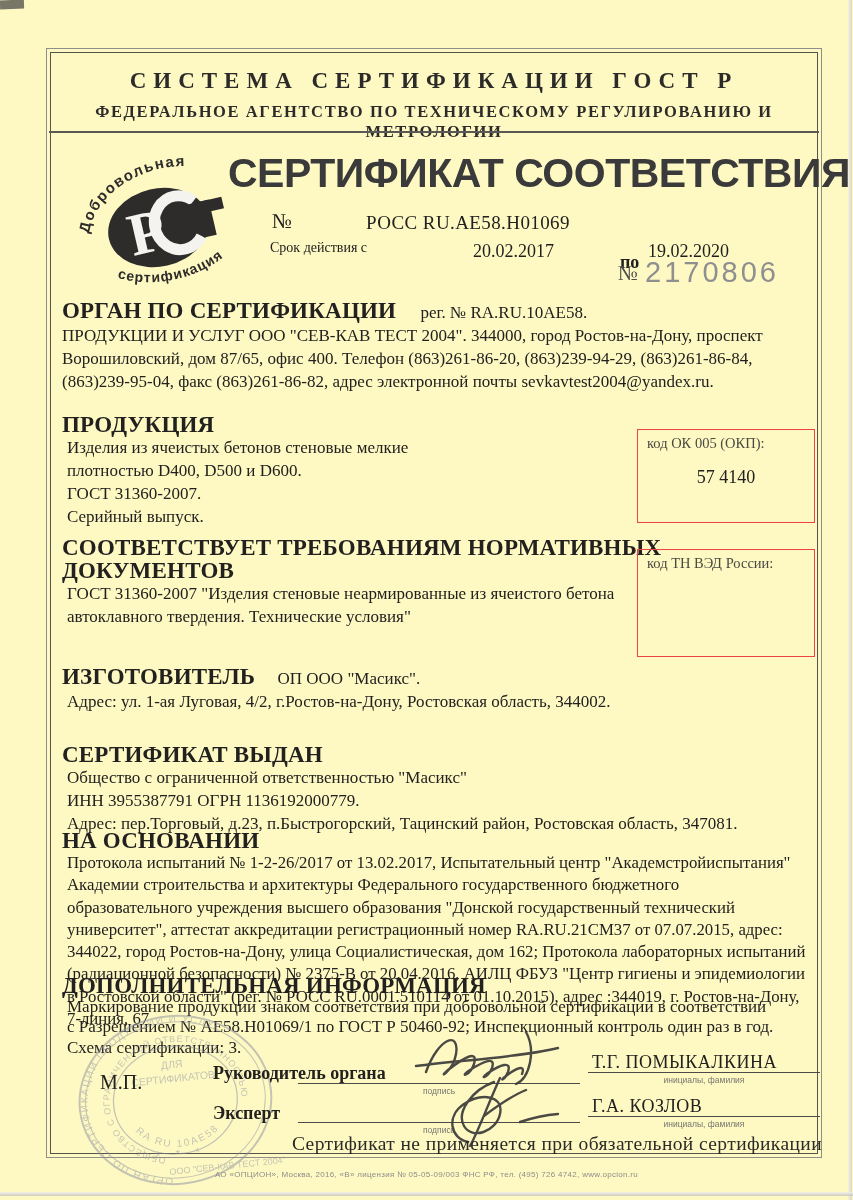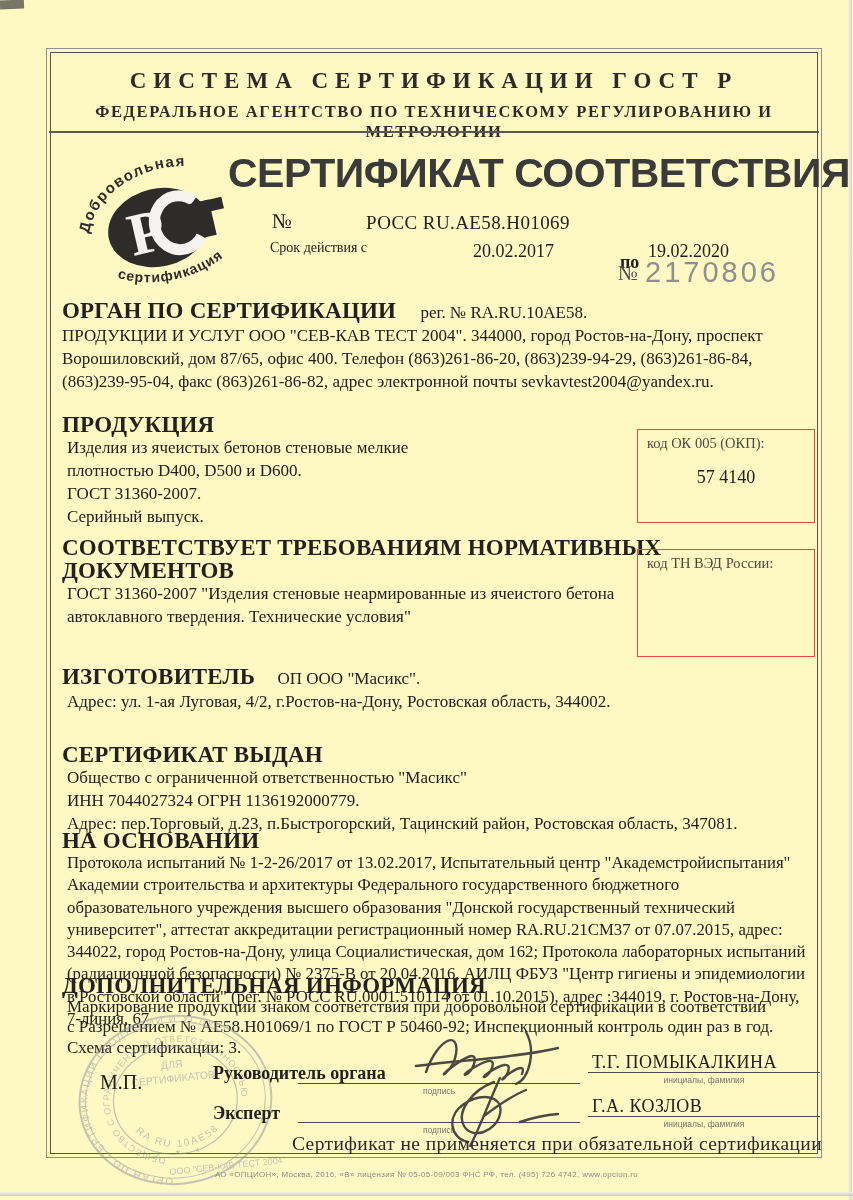--- a/index.html
+++ b/index.html
@@ -136,21 +136,21 @@
     <div>
       <span class="sec-label">ИЗГОТОВИТЕЛЬ</span>
       <span style="margin-left:18px;">ОП ООО "Масикс".</span>
     </div>
     <div class="indent">Адрес: ул. 1-ая Луговая, 4/2, г.Ростов-на-Дону, Ростовская область, 344002.</div>
   </div>
 
   <div class="abs sec" style="left:62px;top:743px;width:742px;">
     <div class="sec-label">СЕРТИФИКАТ ВЫДАН</div>
     <div class="indent">Общество с ограниченной ответственностью "Масикс"</div>
-    <div class="indent">ИНН 7044027324 ОГРН 1136192000779.</div>
+    <div class="indent">ИНН 3955387791 ОГРН 1136192000779.</div>
     <div class="indent">Адрес: пер.Торговый, д.23, п.Быстрогорский, Тацинский район, Ростовская область, 347081.</div>
   </div>
 
   <div class="abs sec" style="left:62px;top:829px;width:744px;">
     <div class="sec-label">НА ОСНОВАНИИ</div>
     <div class="indent" style="font-size:16.8px;line-height:22.3px;">Протокола испытаний № 1-2-26/2017 от 13.02.2017, Испытательный центр "Академстройиспытания" Академии строительства и архитектуры Федерального государственного бюджетного образовательного учреждения высшего образования "Донской государственный технический университет", аттестат аккредитации регистрационный номер RA.RU.21СМ37 от 07.07.2015, адрес: 344022, город Ростов-на-Дону, улица Социалистическая, дом 162; Протокола лабораторных испытаний (радиационной безопасности) № 2375-В от 20.04.2016, АИЛЦ ФБУЗ "Центр гигиены и эпидемиологии в Ростовской области" (рег. № РОСС RU.0001.510114 от 01.10.2015), адрес :344019, г. Ростов-на-Дону, 7-линия, 67</div>
   </div>
 
   <div class="abs sec" style="left:62px;top:976px;width:744px;line-height:20.5px;">
     <div class="sec-label">ДОПОЛНИТЕЛЬНАЯ ИНФОРМАЦИЯ</div>

